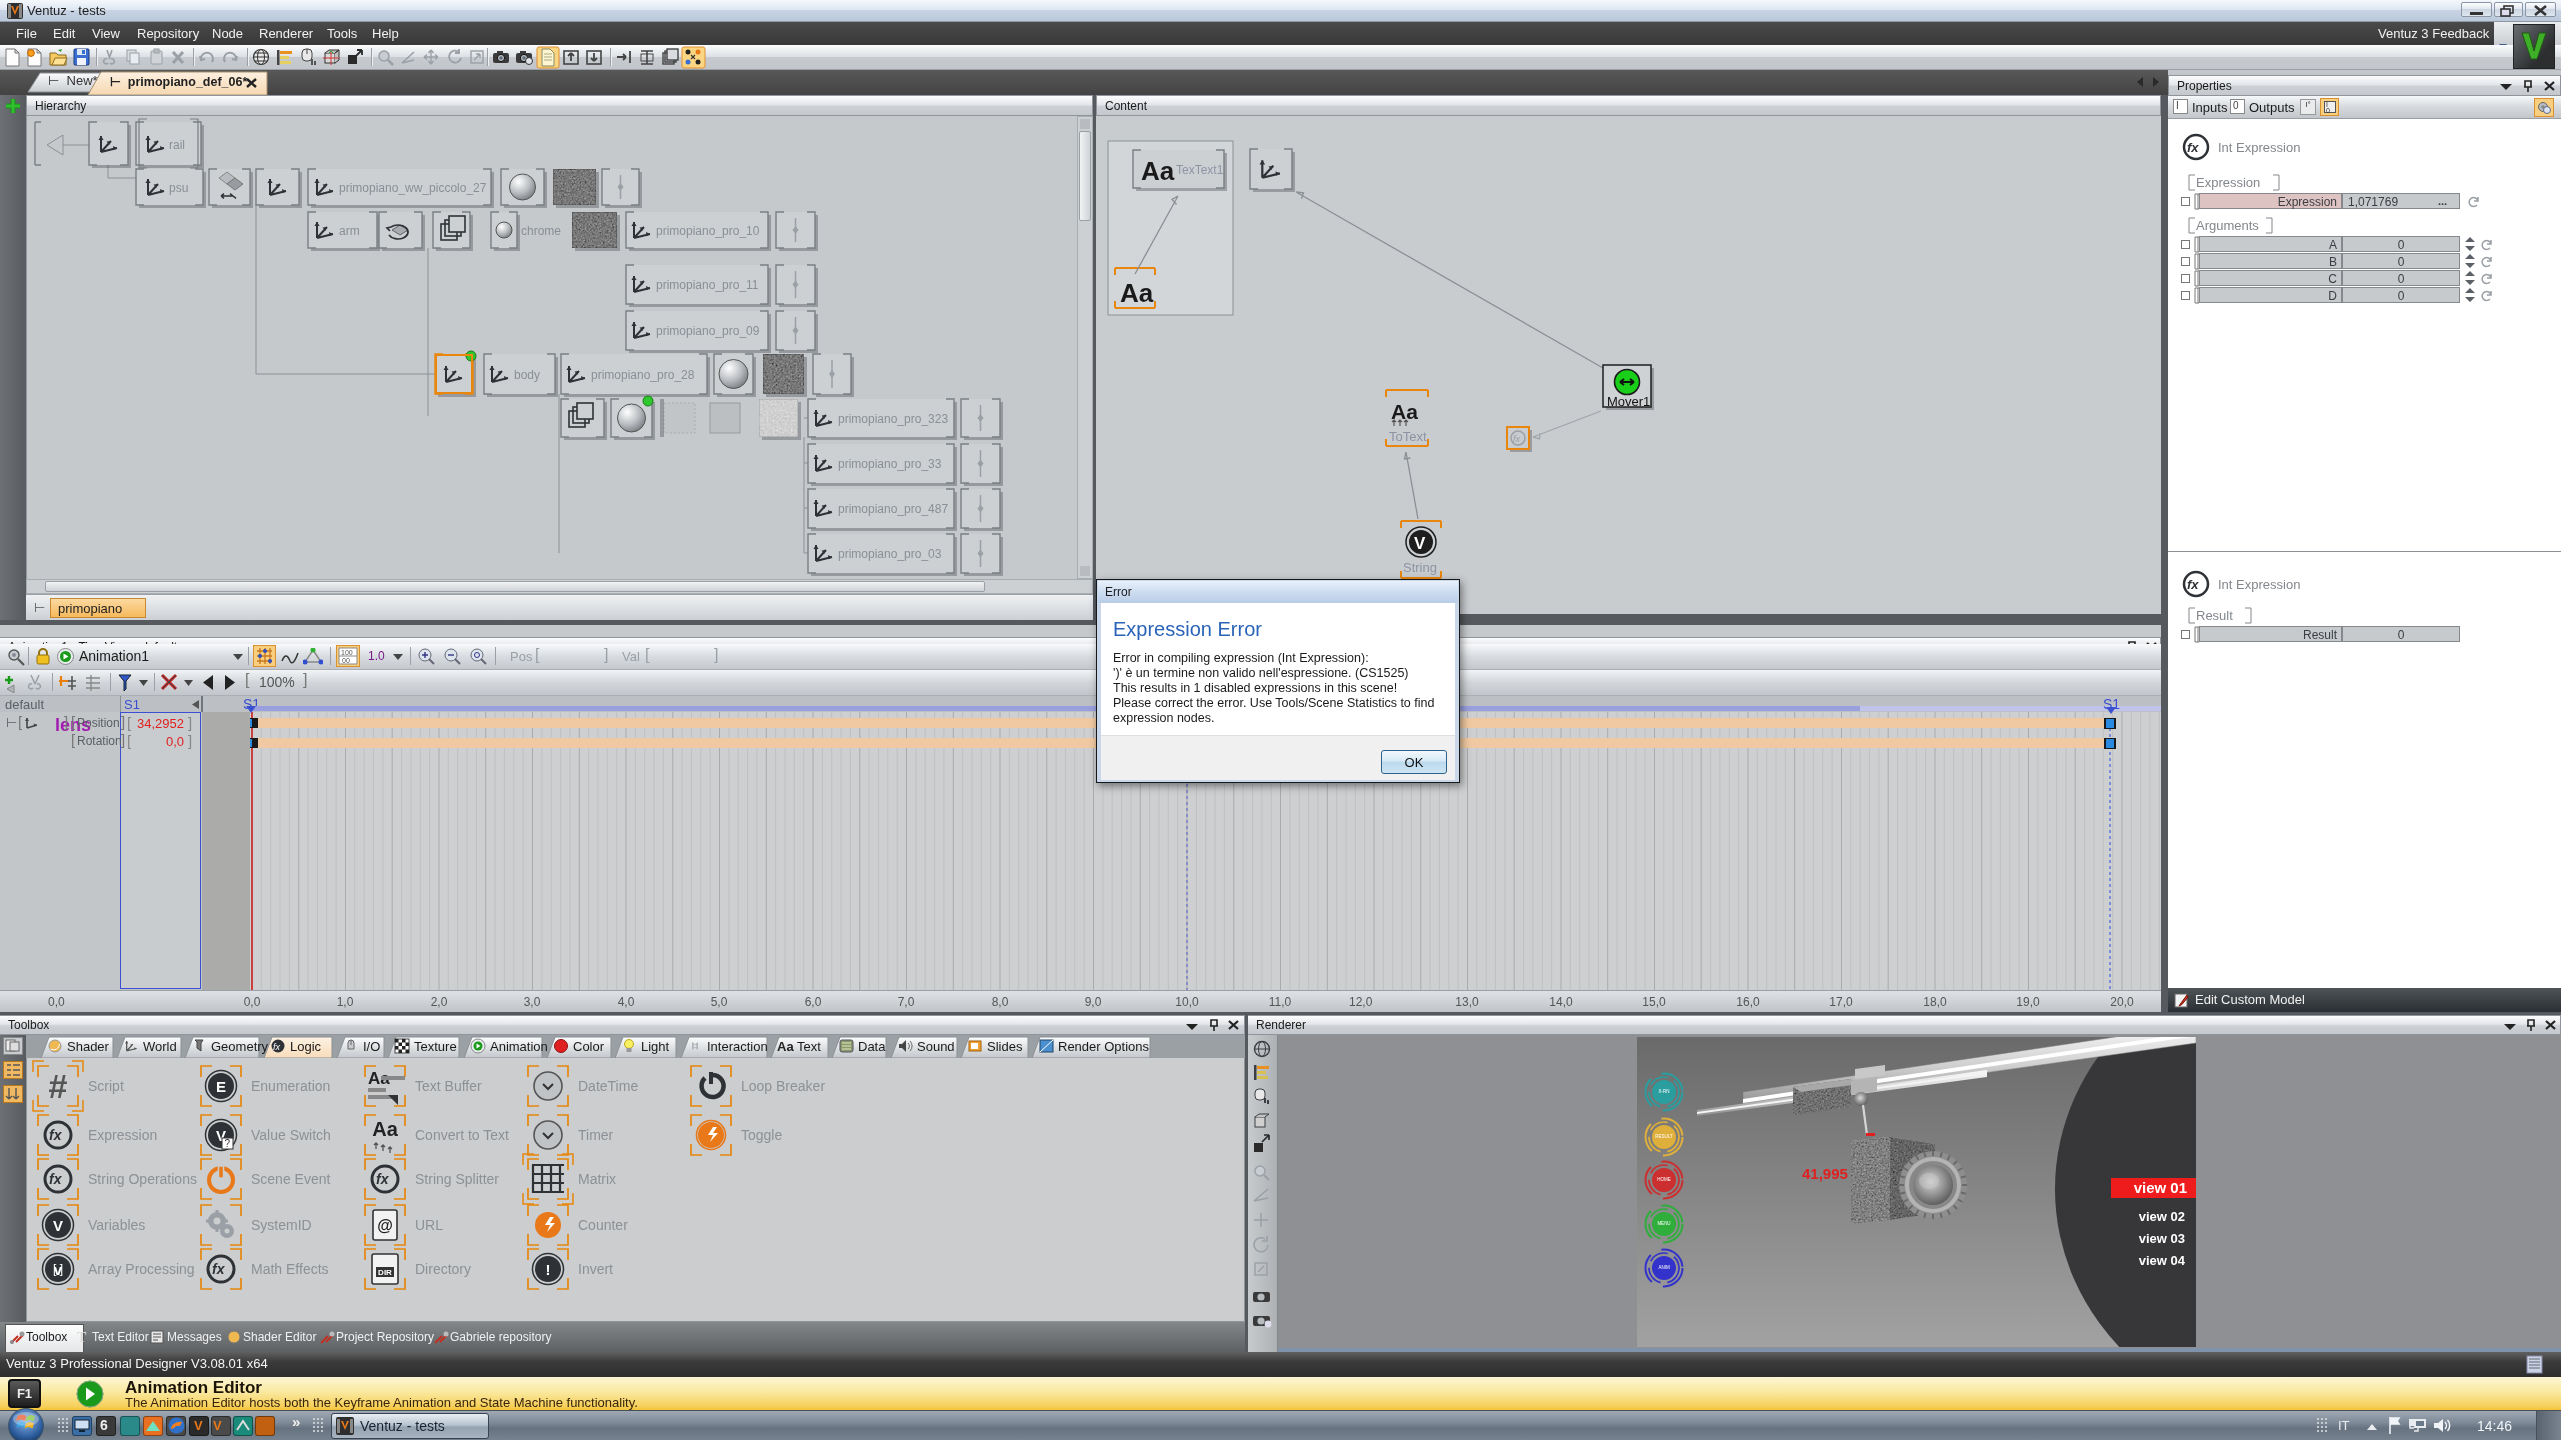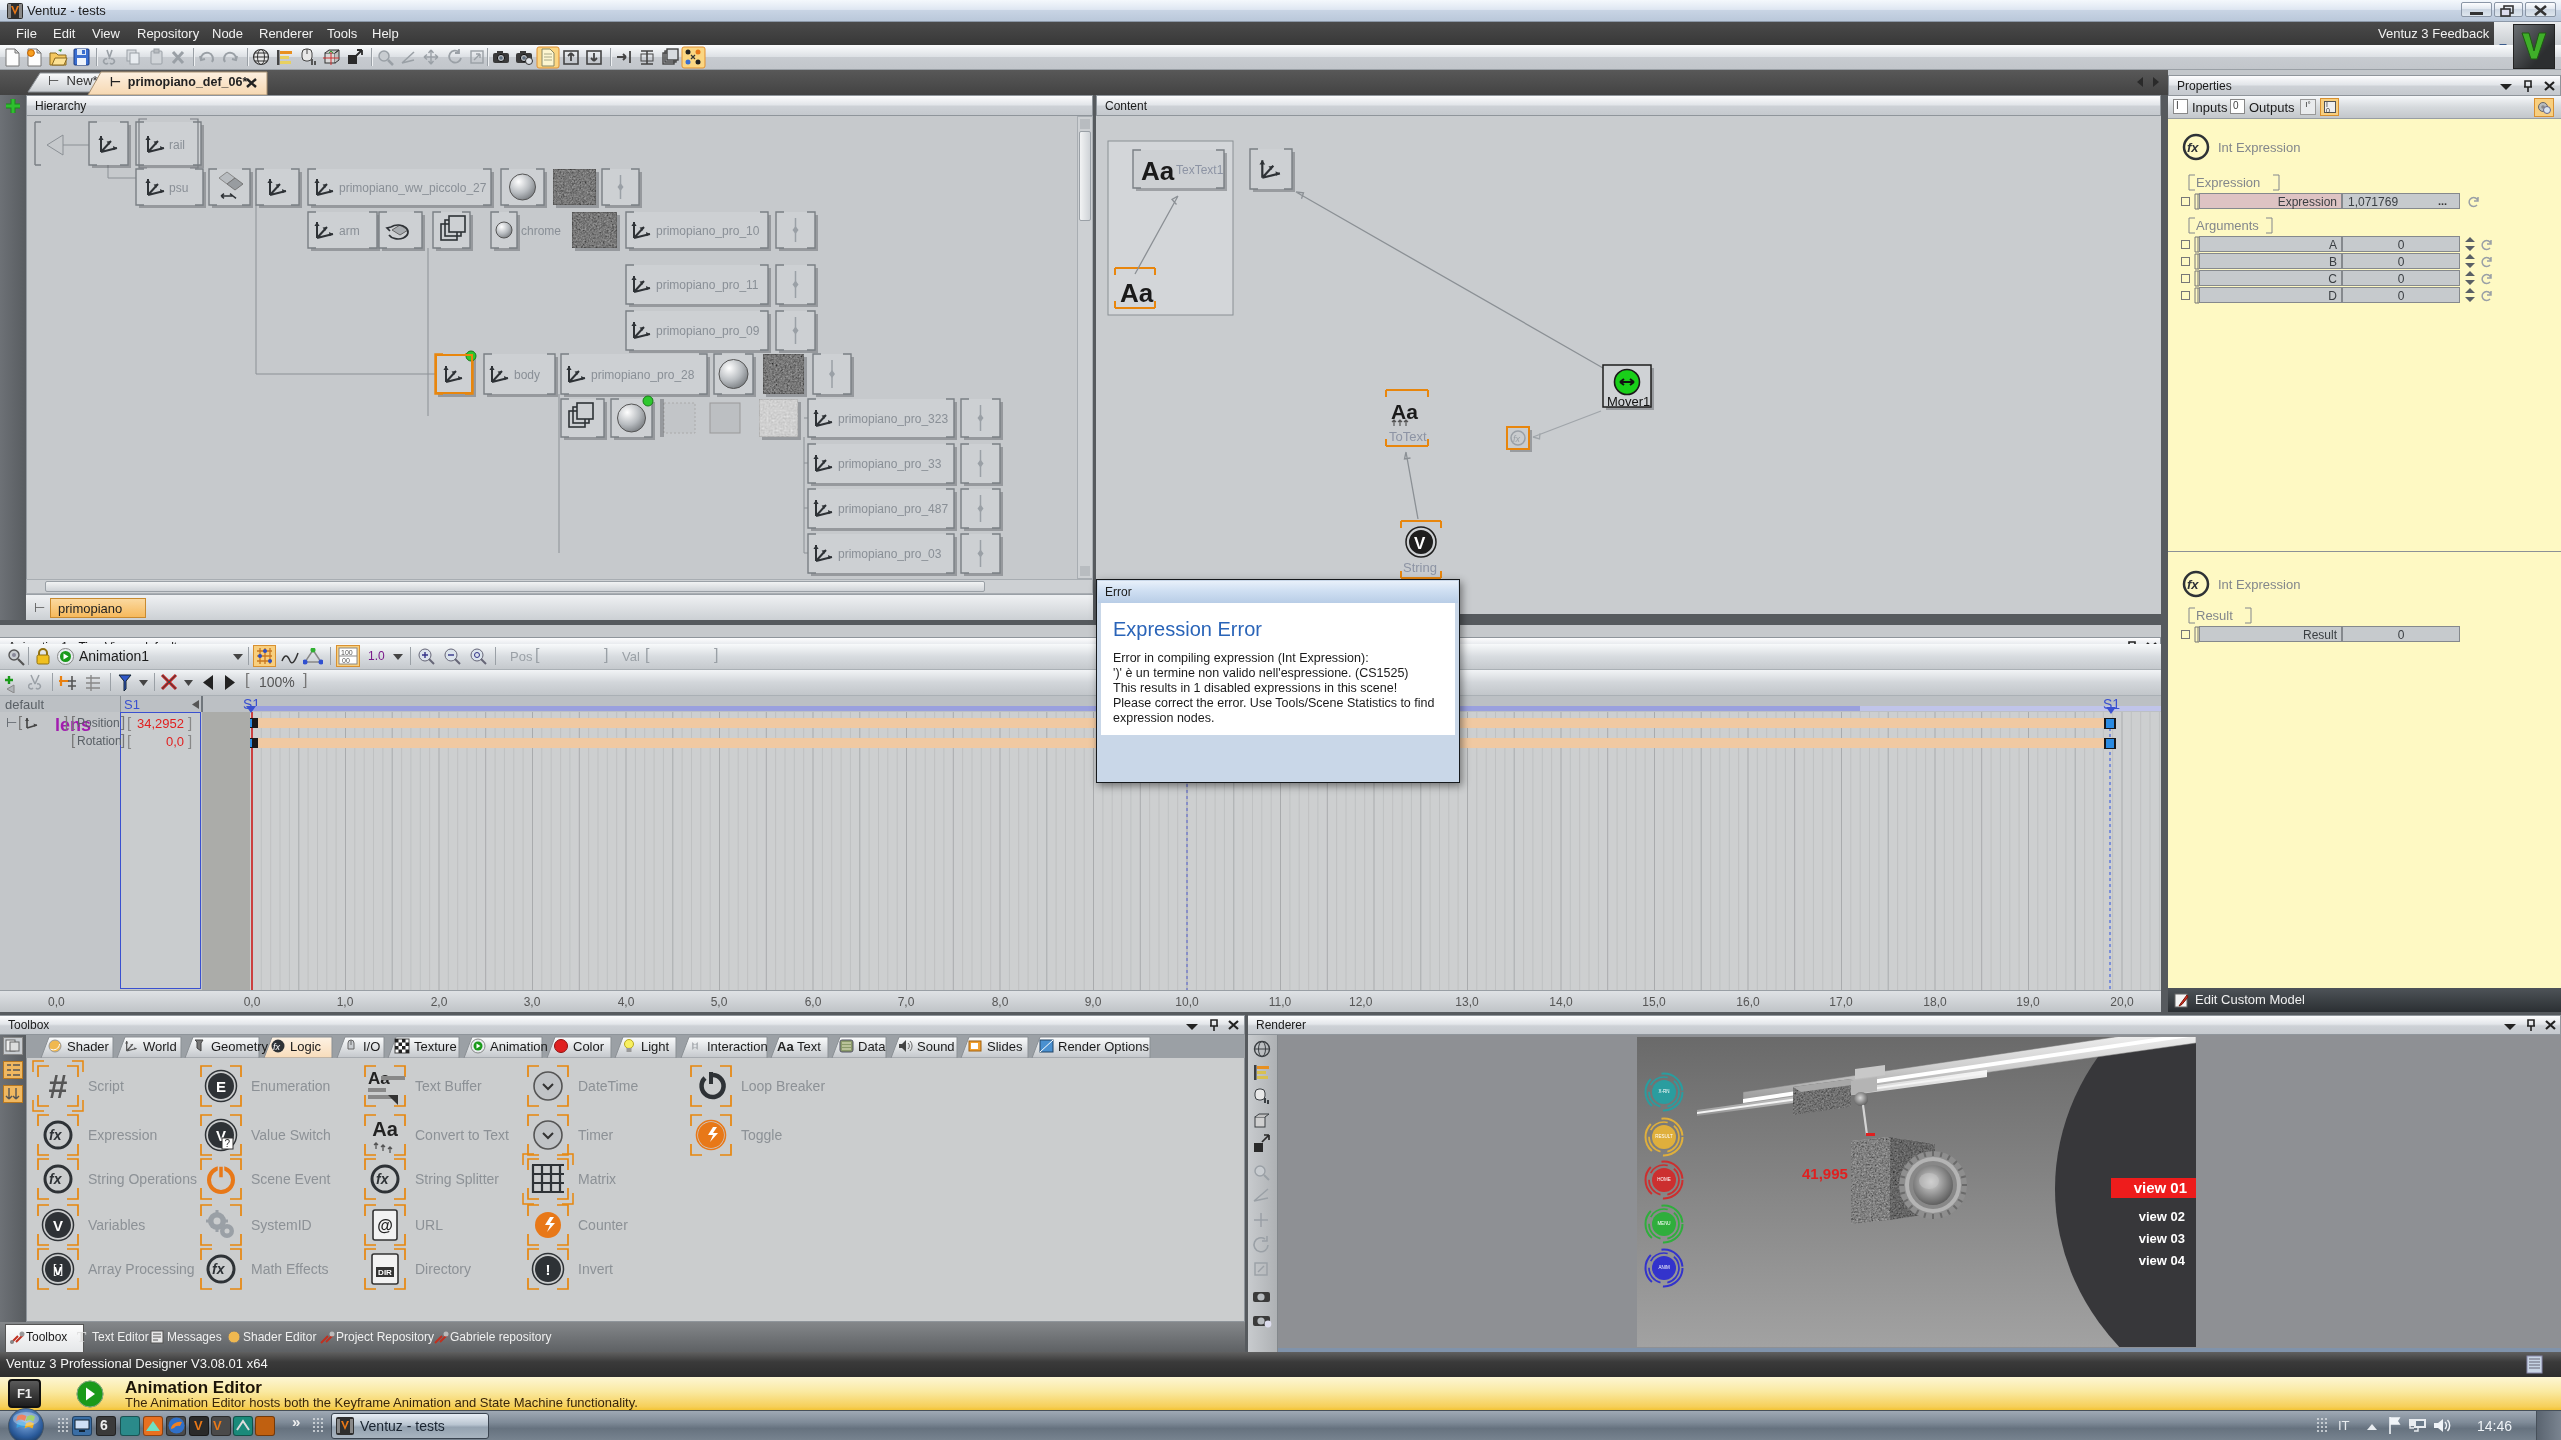--- a/index.html
+++ b/index.html
@@ -22,21 +22,21 @@
  border:1px solid #8f959b;font-size:12px;color:#1a1a1a;}
 .phtext{position:absolute;left:8px;top:3px;}
 #hierstrip{left:0;top:95px;width:26px;height:525px;background:linear-gradient(90deg,#6d7176,#585c60);}
 #hierhead{left:26px;top:95px;width:1067px;height:21px;}
 #hierbody{left:26px;top:116px;width:1051px;height:463px;background:#c6c9cc;border-left:1px solid #93999f;}
 #hierscrollv{left:1077px;top:116px;width:16px;height:463px;background:#cdd0d3;border:1px solid #a8adb2;}
 #hierscrollh{left:26px;top:579px;width:1067px;height:15px;background:#cdd0d3;border:1px solid #a8adb2;}
 #hierfoot{left:26px;top:594px;width:1067px;height:26px;background:linear-gradient(#eff1f3,#ccd0d4);border-top:1px solid #9aa0a6;}
 #contenthead{left:1096px;top:95px;width:1065px;height:21px;}
 #contentbody{left:1096px;top:116px;width:1065px;height:498px;background:#c9cccf;}
-#propspanel{left:2168px;top:75px;width:393px;height:913px;background:#fef9c3;}
+#propspanel{left:2168px;top:75px;width:393px;height:913px;background:#ffffff;}
 #propshead{left:0px;top:0px;width:393px;height:21px;}
 #propstool{left:0px;top:21px;width:393px;height:23px;background:linear-gradient(#f6f8fa,#d6dadd 50%,#c3c7cb);border-bottom:1px solid #989ea4;}
 #editcustom{left:2168px;top:988px;width:393px;height:24px;background:linear-gradient(#4e5358,#2b2f33);
  color:#f0f0f0;font-size:13px;}
 #timeline{left:0;top:625px;width:2161px;height:387px;background:#c6c9cc;}
 #tlhead{left:0;top:0;width:2161px;height:19px;margin-top:12px;}
 #tltool1{left:0;top:19px;width:2161px;height:26px;background:linear-gradient(#f8fafb,#d8dce0 50%,#c5c9cd);border-bottom:1px solid #aab0b5;}
 #tltool2{left:0;top:45px;width:2161px;height:26px;background:linear-gradient(#f2f4f6,#d2d6da 50%,#c2c6ca);border-bottom:1px solid #aab0b5;}
 #tlcolhead{left:0;top:71px;width:2161px;height:16px;background:#bcc0c4;}
 #tlruler{left:0;top:990px;width:2161px;height:22px;background:linear-gradient(#dfe2e5,#bfc3c7);border-top:1px solid #999fa5;font-size:12px;color:#555;}
@@ -1692,12 +1692,15 @@
 <div class="abs" style="left:2536px;top:0px;width:25px;height:30px;background:linear-gradient(90deg,#5a6470,#7a8490);border-left:1px solid #47505a"></div>
 </div>
 <div class="abs" id="errdlg">
 <div class="abs" style="left:1px;top:1px;width:360px;height:22px;background:linear-gradient(#e8f0fa,#cfdff2 45%,#b8cde6)">
       <span class="abs" style="left:7px;top:4px;font-size:12px;color:#1a1a1a">Error</span>
     </div>
 <div class="abs" style="left:4px;top:23px;width:354px;height:132px;background:#ffffff">
       <span class="abs" style="left:12px;top:15px;font-size:20px;color:#2a64b8">Expression Error</span>
       <div class="abs" style="left:12px;top:48px;font-size:12.5px;color:#1a1a1a;line-height:15px;width:340px">Error in compiling expression (Int Expression):<br>')' è un termine non valido nell'espressione. (CS1525)<br>This results in 1 disabled expressions in this scene!<br>Please correct the error. Use Tools/Scene Statistics to find<br>expression nodes.</div>
     </div>
+<div class="abs" style="left:4px;top:155px;width:354px;height:45px;background:#f0f0f0;border-top:1px solid #dfdfdf">
+      <div class="abs" style="left:280px;top:14px;width:66px;height:24px;background:linear-gradient(#f2f8fc,#d8eaf6 45%,#bcdaee 50%,#cde4f2);border:1px solid #2c628c;border-radius:3px;text-align:center;font-size:13px;color:#111;padding-top:4px">OK</div>
+    </div>
 </div>
 </body></html>

